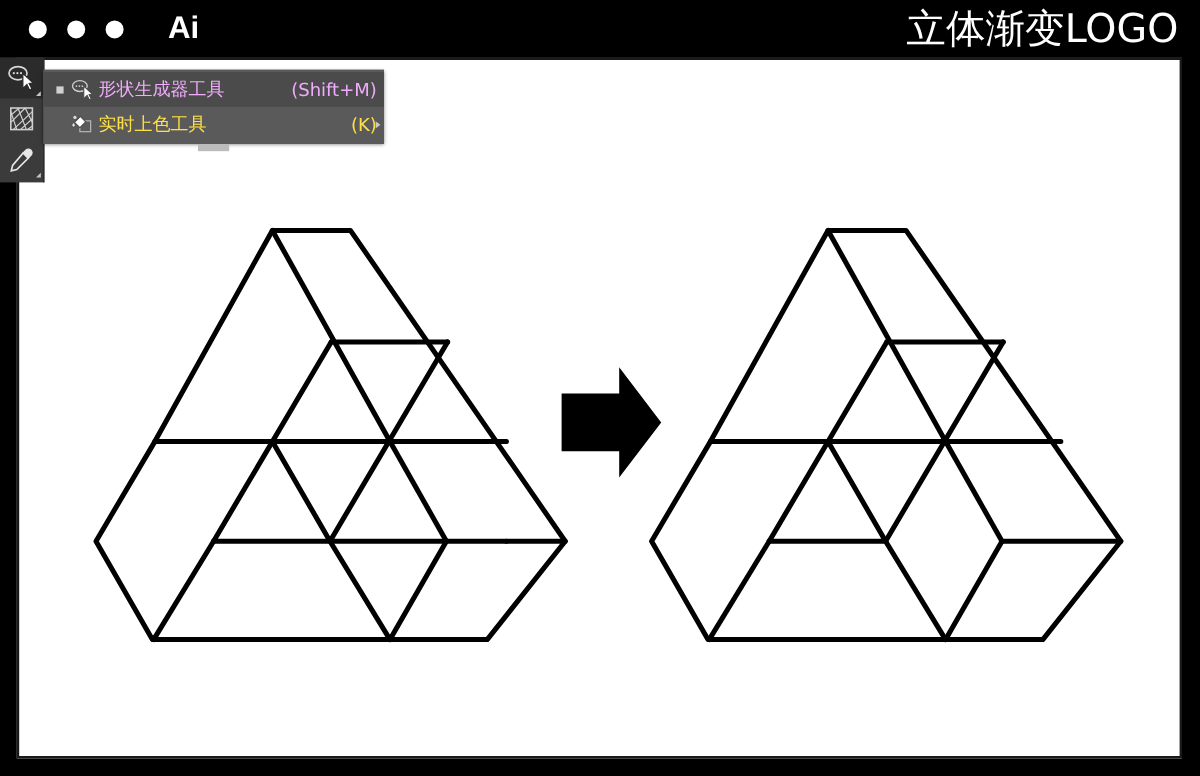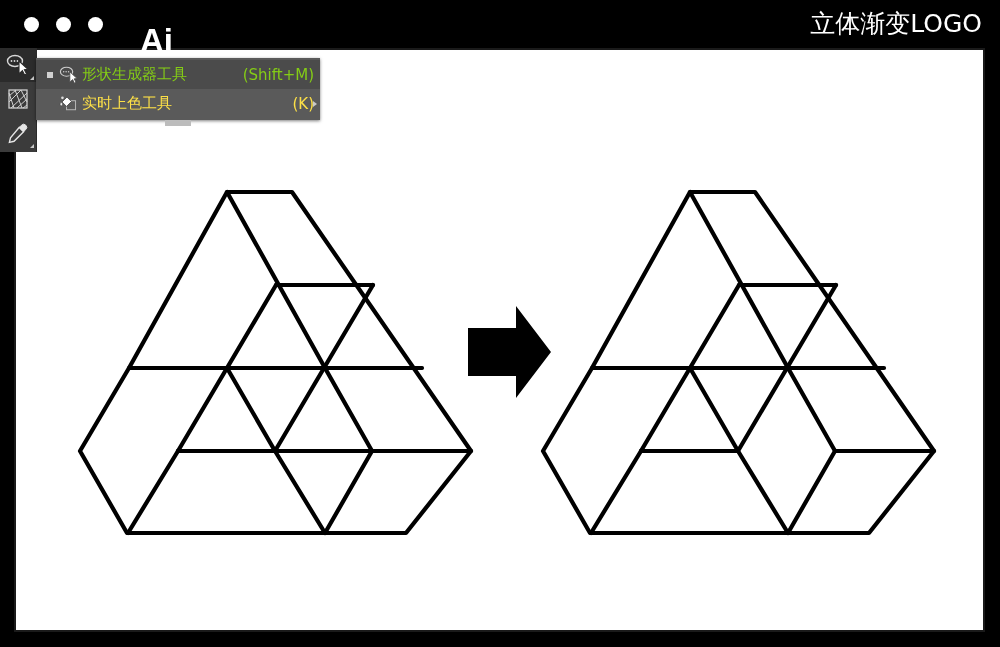--- a/index.html
+++ b/index.html
@@ -24,28 +24,28 @@
   .canvas-svg{position:absolute;left:0;top:0;width:100%;height:100%;display:block;}
 
   
   .titlebar{
     position:absolute;left:0;top:0;width:1000px;height:48px;
     background:#000;
   }
   .dots{position:absolute;left:24px;top:17px;display:flex;gap:17px;}
   .dot{width:15px;height:15px;border-radius:50%;background:#fff;}
   .ai-logo{
-    position:absolute;left:140px;top:24px;
-    color:#fff;font-size:33px;font-weight:bold;letter-spacing:0px;
+    position:absolute;left:140px;top:6px;
+    color:#fff;font-size:26px;font-weight:bold;letter-spacing:0px;
     font-family:"Liberation Sans","DejaVu Sans",sans-serif;
     line-height:34px;
   }
   .doc-title{
     position:absolute;right:18px;top:8px;
-    color:#fff;font-size:25px;font-weight:400;
+    color:#fff;font-size:33px;font-weight:400;
     font-family:"DejaVu Sans","Liberation Sans",sans-serif;
     line-height:32px;white-space:nowrap;
   }
 
   
   .toolstrip{
     position:absolute;left:0;top:48px;width:36px;height:104px;
     background:#3b3b3b;
     border-right:1px solid #2a2a2a;
   }
@@ -73,21 +73,21 @@
   .flyout-item{
     height:29px;
     display:flex;align-items:center;
     padding:0 6px 0 8px;
     color:#fde047;
     font-size:15px;
     font-family:"DejaVu Sans","Liberation Sans",sans-serif;
     box-sizing:border-box;
     position:relative;
   }
-  .flyout-item.selected{background:#4b4b4b;color:#84cc16;}
+  .flyout-item.selected{background:#4b4b4b;color:#f0abfc;}
   .fi-bullet{width:12px;display:flex;align-items:center;justify-content:center;}
   .fi-bullet i{display:block;width:6px;height:6px;background:#d0d0d0;}
   .fi-icon{width:26px;display:flex;align-items:center;justify-content:center;}
   .fi-label{flex:0 0 auto;white-space:nowrap;}
   .fi-short{margin-left:auto;padding-left:14px;white-space:nowrap;}
   .flyout-grip{
     position:absolute;left:0;right:0;bottom:-7px;
     height:7px;display:flex;justify-content:center;align-items:flex-start;
   }
   .flyout-grip i{display:block;width:26px;height:6px;background:#bcbcbc;}

